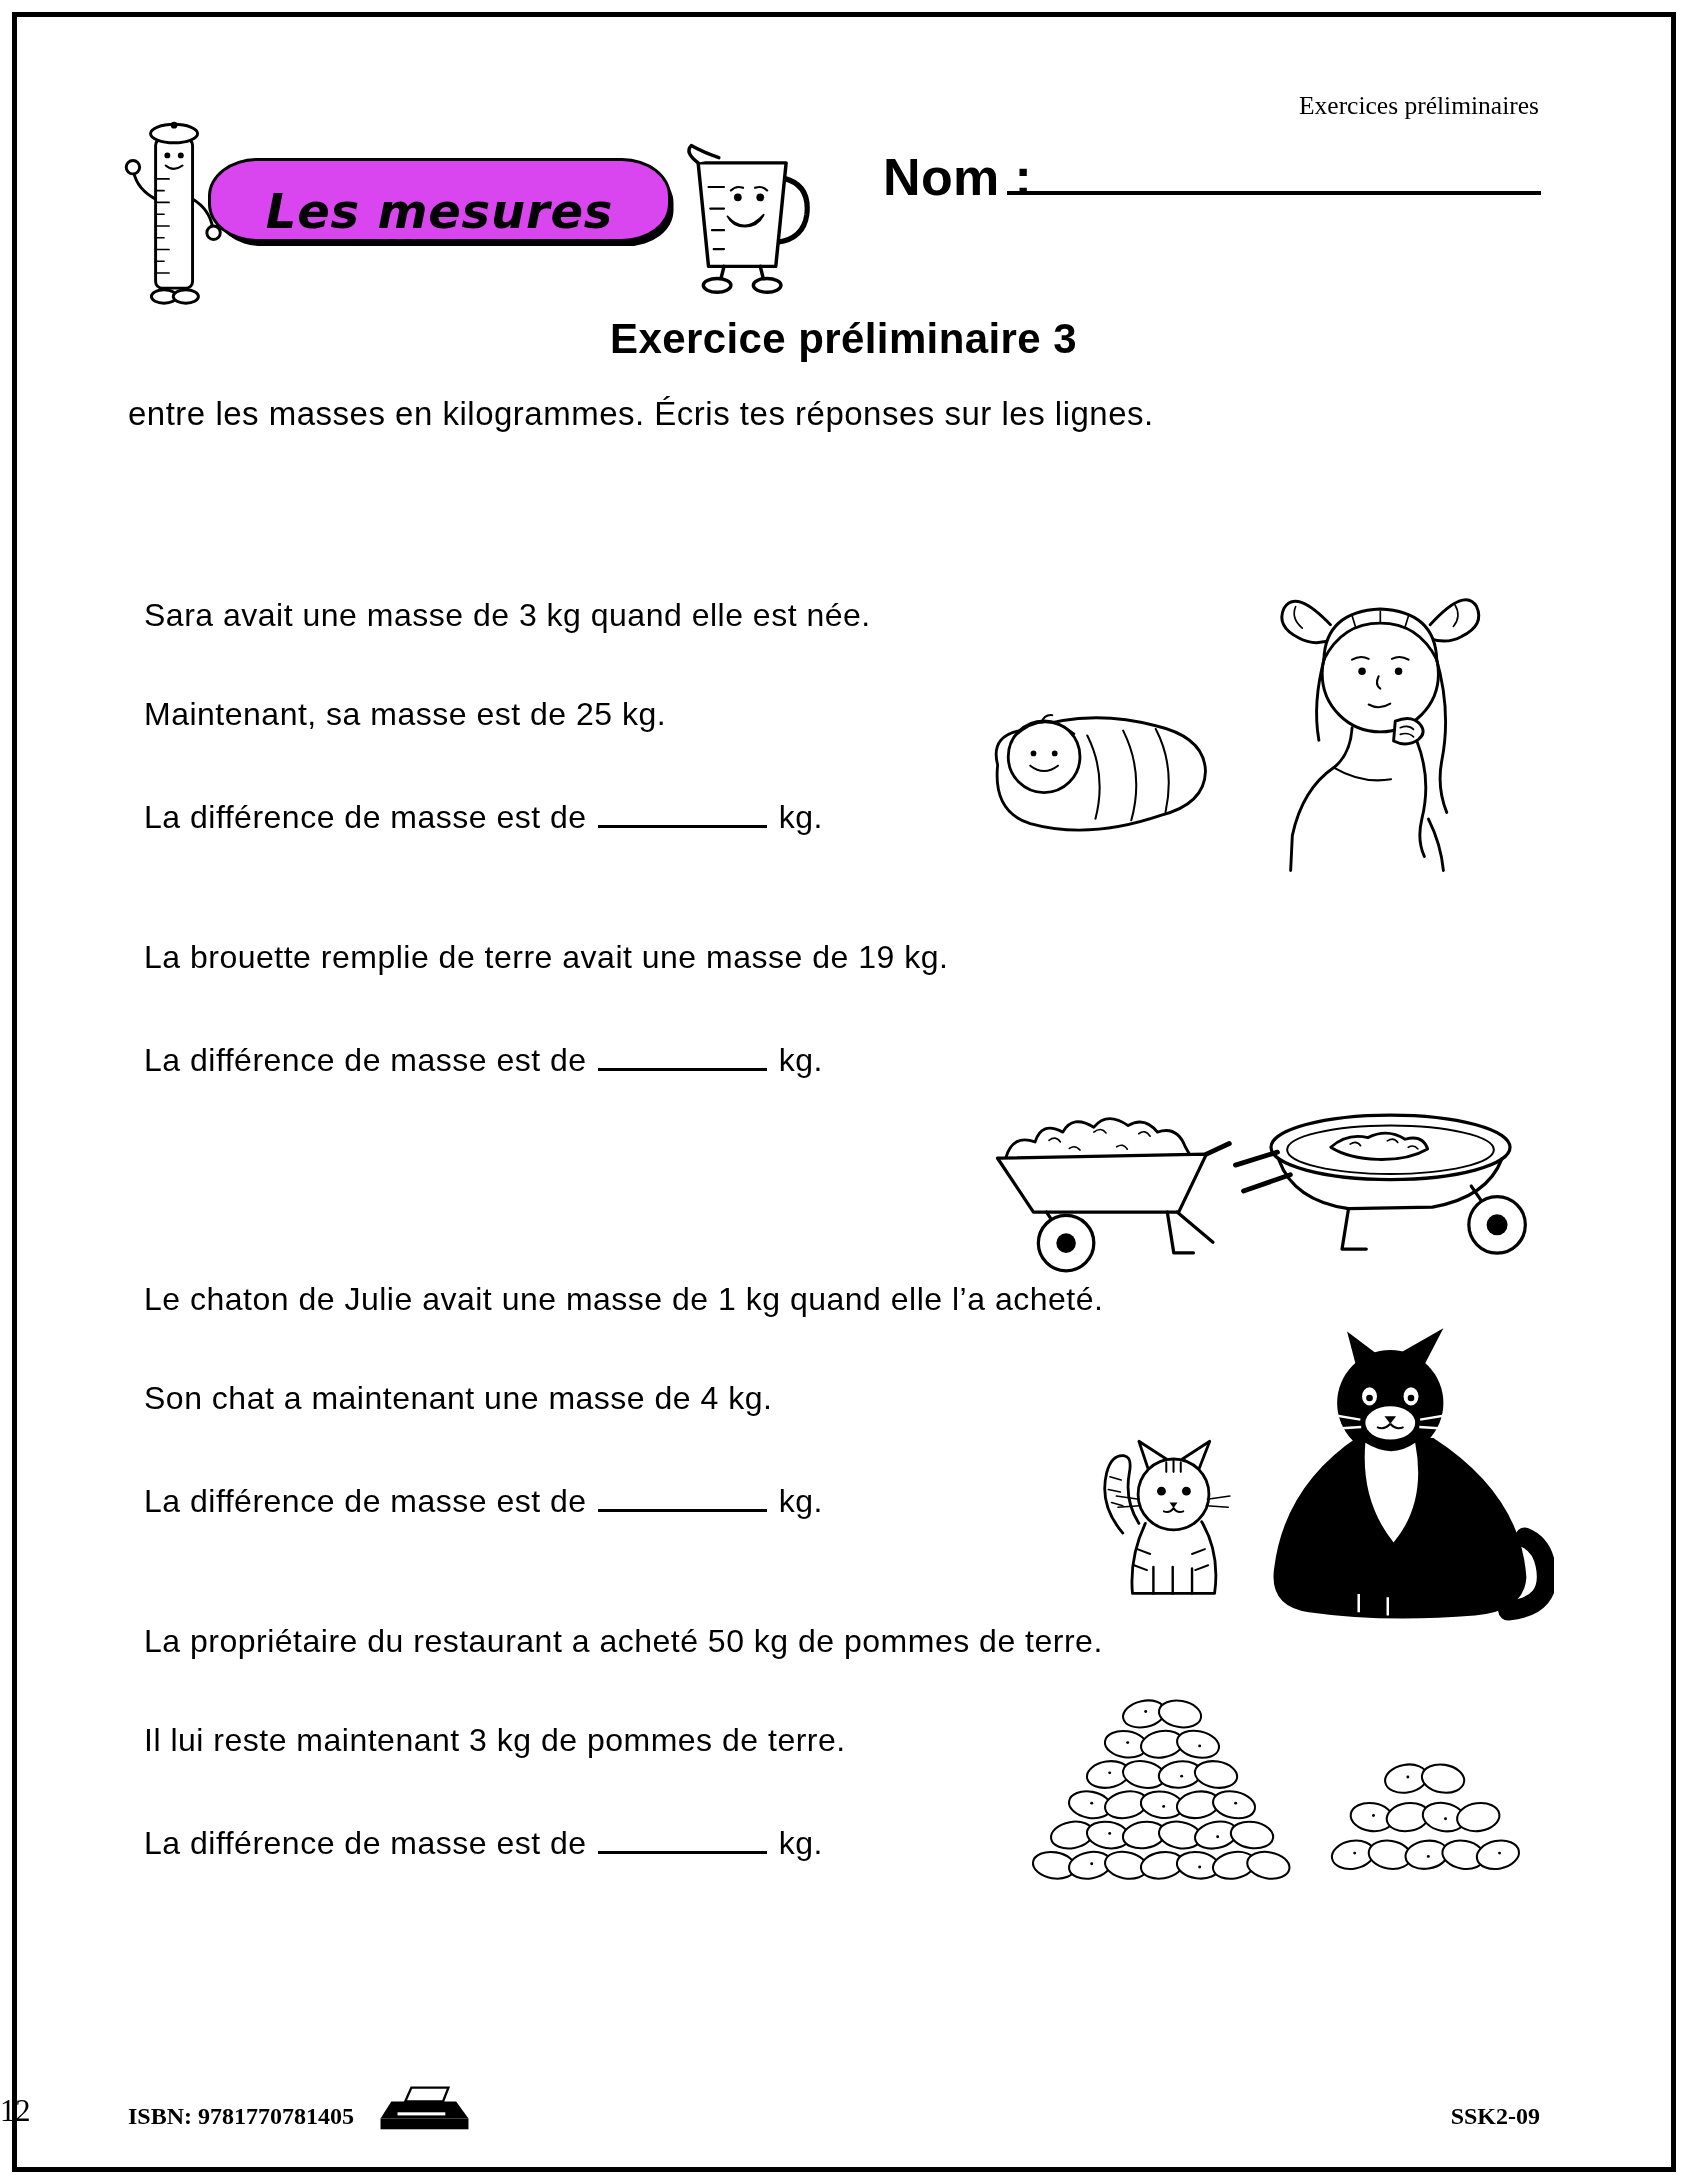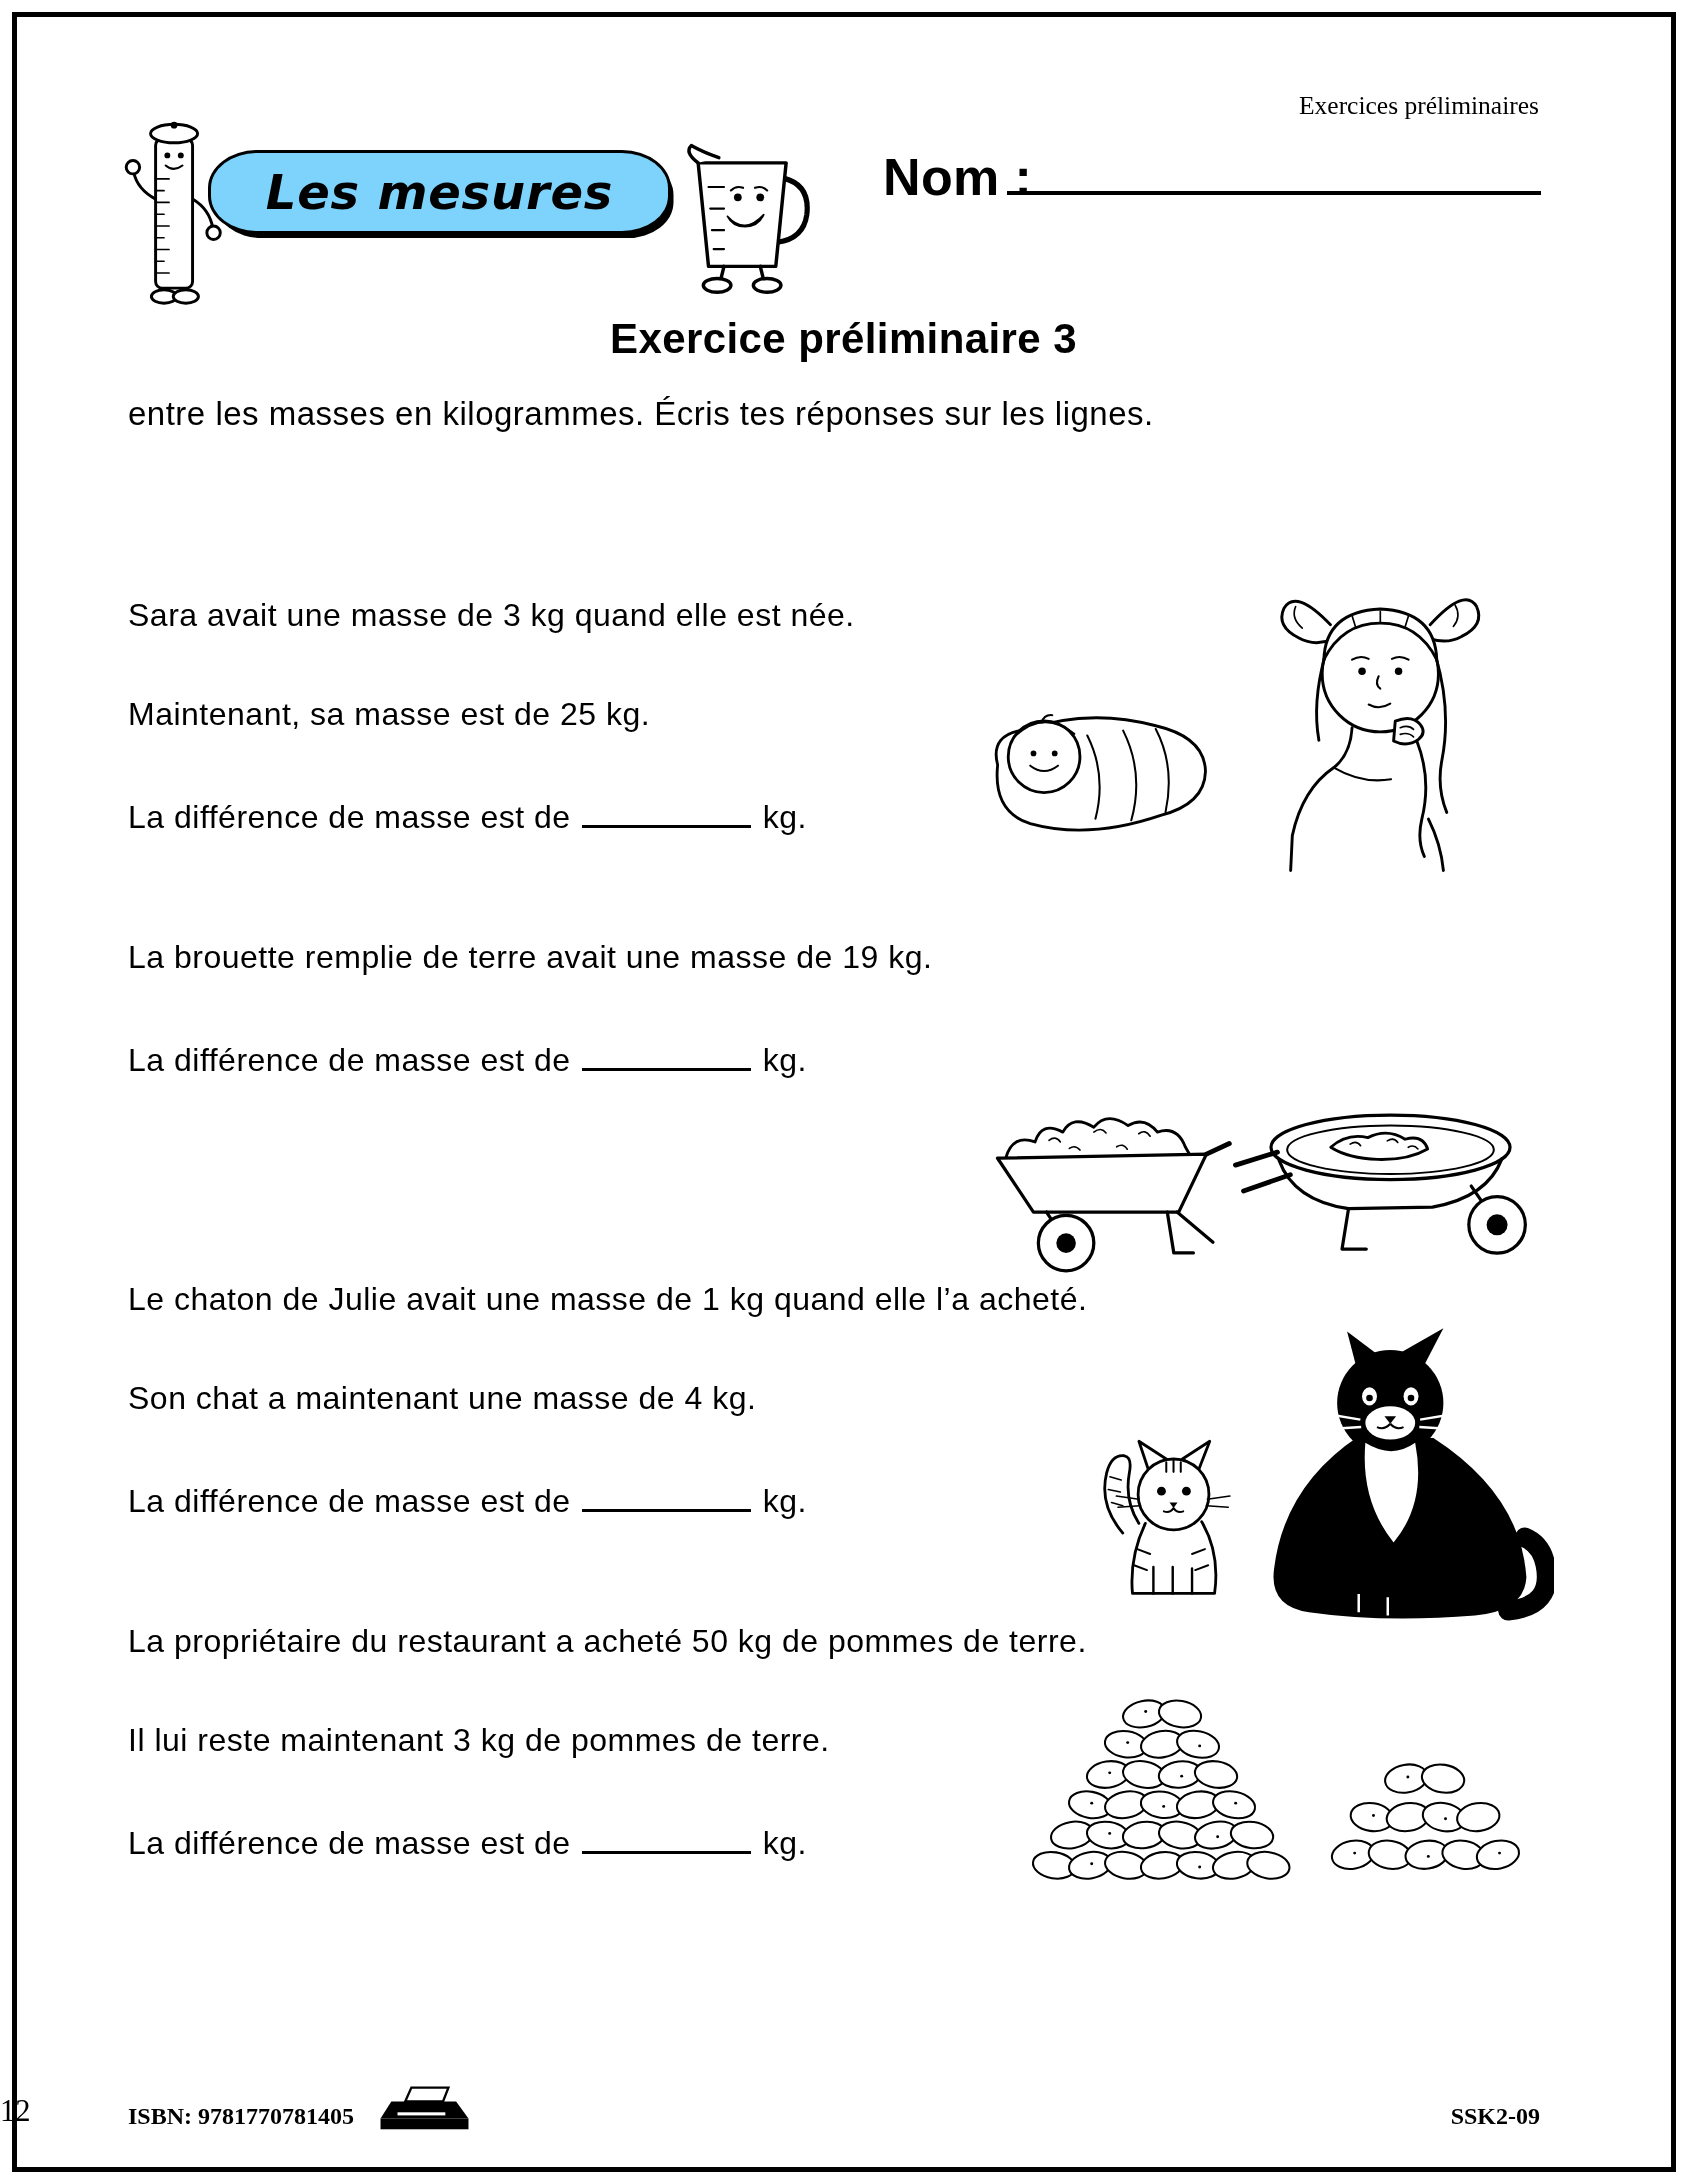--- a/index.html
+++ b/index.html
@@ -11,45 +11,45 @@
   .frame {
     position:absolute; left:11.5px; top:11.5px; right:11.5px; bottom:11.5px;
     border:5.8px solid #000;
   }
   .header-right {
     position:absolute; top:91px; right:148px;
     font-family:"Liberation Serif", serif; font-size:25.5px;
   }
   
   .banner {
-    position:absolute; left:208px; top:150px; width:463px; height:84px;
+    position:absolute; left:208px; top:158px; width:463px; height:84px;
     border:3.3px solid #000; border-radius:49px / 38px;
     box-shadow:5px 6.6px 0 -2.5px #000;
-    display:flex; align-items:center; justify-content:center; background:#7dd3fc;
+    display:flex; align-items:flex-end; justify-content:center; background:#d946ef;
   }
   .banner-title {
     font-family:"DejaVu Sans", sans-serif; font-weight:bold; font-style:italic;
     font-size:48px; letter-spacing:0.8px;
   }
   .illus { position:absolute; }
   .illus svg { width:100%; height:100%; display:block; }
   .ruler-char { left:122px; top:115px; width:105px; height:206px; z-index:2; }
   .cup-char   { left:674px; top:130px; width:138px; height:183px; z-index:2; }
   .nom-group { position:absolute; left:883px; top:147px; width:659px; }
   .nom-label { font-size:52px; font-weight:bold; letter-spacing:0.4px; }
   .nom-line { position:absolute; left:124px; top:44px; width:534px; border-bottom:4.1px solid #000; }
   .title {
     position:absolute; top:315px; left:0; width:100%; text-align:center;
     font-size:42px; font-weight:bold; letter-spacing:0.4px;
   }
   .intro {
     position:absolute; left:128px; top:387px; width:1359px;
     font-size:33px; line-height:54px; letter-spacing:0.5px;
   }
-  .problem { position:absolute; left:128px; width:1450px; }
+  .problem { position:absolute; left:144px; width:1450px; }
   .problem-1 { top:595px; }
   .problem-2 { top:937px; }
   .problem-3 { top:1279px; }
   .problem-4 { top:1621px; }
   .p-line { font-size:32px; line-height:41px; letter-spacing:0.5px; margin:0 0 58px 0; white-space:nowrap; }
   .blank {
     display:inline-block; width:169px; height:35px;
     border-bottom:3.3px solid #000; margin:0 11.5px; vertical-align:baseline;
   }
   

